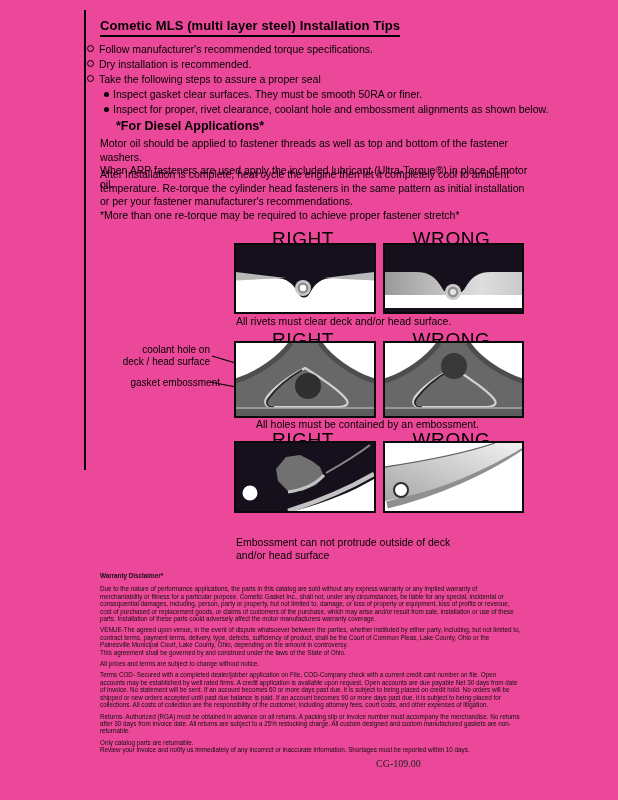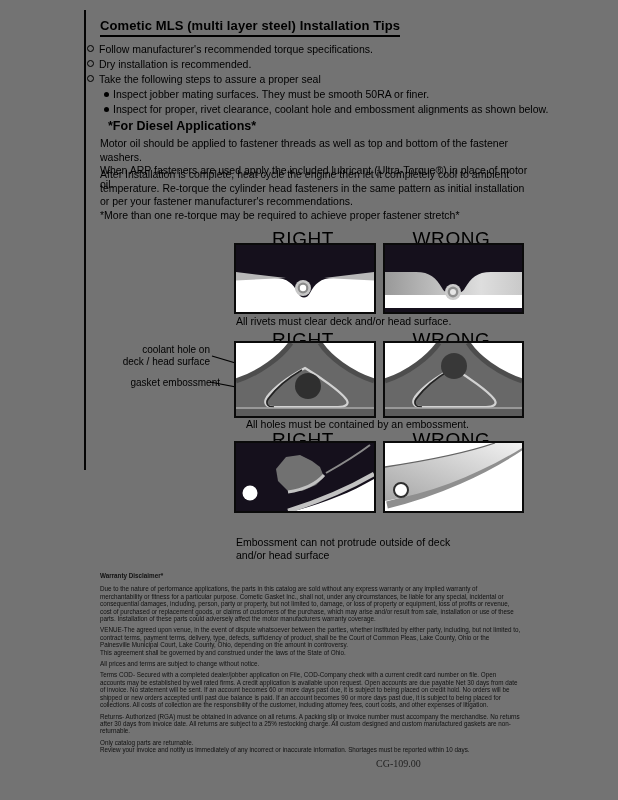--- a/index.html
+++ b/index.html
@@ -1,32 +1,32 @@
 <!DOCTYPE html>
 <html><head>
 <meta charset="utf-8">
 <style>
   html,body{margin:0;padding:0;background:#e8e8e8;}
   .page{
-    position:relative;width:618px;height:800px;background:#737373;
+    position:relative;width:618px;height:800px;background:#ec4899;
     font-family:"Liberation Sans", sans-serif;color:#000;overflow:hidden;
     margin:0 auto;
   }
   .abs{position:absolute;}
   .vrule{left:84px;top:10px;width:2px;height:460px;background:#050505;}
   .title{left:100px;top:18px;font-size:13px;font-weight:bold;margin:0;
          border-bottom:2px solid #000;padding-bottom:2px;letter-spacing:.1px;}
   .bullets{left:87px;top:42px;font-size:10.5px;line-height:15px;white-space:nowrap;}
   .bl{height:15px;}
   .bl.sub{padding-left:17px;}
   .mk-o{display:inline-block;width:5px;height:5px;border:1px solid #000;border-radius:50%;
         margin-right:5px;vertical-align:1px;}
   .mk-f{display:inline-block;width:5px;height:5px;background:#000;border-radius:50%;
         margin-right:4px;vertical-align:1px;}
-  .diesel-h{left:108px;top:119px;font-size:12.5px;font-weight:bold;margin:0;}
+  .diesel-h{left:116px;top:119px;font-size:12.5px;font-weight:bold;margin:0;}
   .body-p{font-size:10.5px;line-height:13.5px;white-space:pre-line;margin:0;}
   .p1{left:100px;top:137px;width:440px;}
   .p2{left:100px;top:168px;width:440px;}
   .p3{left:100px;top:209px;width:440px;}
   .dg-label{top:0;font-size:19px;letter-spacing:.6px;text-align:center;width:138px;}
   .d-box{border:2.5px solid #0a0a0a;line-height:0;}
   .d-box svg{display:block;}
   .cap{font-size:10.5px;line-height:13px;}
   .callout{font-size:10px;line-height:12px;text-align:right;width:112px;}
   .legal{left:100px;top:572px;width:421px;font-size:6.3px;line-height:7.4px;color:#101010;}
@@ -41,21 +41,21 @@
 <div class="page">
 
   <div class="abs vrule"></div>
 
   <h1 class="abs title">Cometic MLS (multi layer steel) Installation Tips</h1>
 
   <div class="abs bullets">
     <div class="bl"><span class="mk-o"></span><span>Follow manufacturer's recommended torque specifications.</span></div>
     <div class="bl"><span class="mk-o"></span><span>Dry installation is recommended.</span></div>
     <div class="bl"><span class="mk-o"></span><span>Take the following steps to assure a proper seal</span></div>
-    <div class="bl sub"><span class="mk-f"></span><span>Inspect jobber mating surfaces.  They must be smooth 50RA or finer.</span></div>
+    <div class="bl sub"><span class="mk-f"></span><span>Inspect gasket clear surfaces.  They must be smooth 50RA or finer.</span></div>
     <div class="bl sub"><span class="mk-f"></span><span>Inspect for proper, rivet clearance, coolant hole and embossment alignments as shown below.</span></div>
   </div>
 
   <h2 class="abs diesel-h">*For Diesel Applications*</h2>
   <p class="abs body-p p1">Motor oil should be applied to fastener threads as well as top and bottom of the fastener washers.
 When ARP fasteners are used apply the included lubricant (Ultra-Torque®) in place of motor oil.</p>
   <p class="abs body-p p3">*More than one re-torque may be required to achieve proper fastener stretch*</p>
   <p class="abs body-p p2">After Installation is complete, heat cycle the engine then let it completely cool to ambient
 temperature. Re-torque the cylinder head fasteners in the same pattern as initial installation
 or per your fastener manufacturer's recommendations.</p>
@@ -132,21 +132,21 @@
       <path d="M54,0 C44,14 24,30 0,38" stroke="#4d4d4d" stroke-width="5" fill="none"></path>
       <path d="M83,0 C92,14 113,30 137,38" stroke="#4d4d4d" stroke-width="5" fill="none"></path>
       <path d="M68,25 C83,34 103,48 109,56 C113,61 109,64 101,64 H37 C29,64 26,60 30,54 C39,42 55,32 68,25 Z" fill="none" stroke="#d2d2d2" stroke-width="2.2"></path>
       <path d="M65,27 C53,34 40,44 32,55 C28,60 30,64 37,64" fill="none" stroke="#232323" stroke-width="1.6"></path>
       <circle cx="69" cy="23" r="13" fill="#383838"></circle>
       <line x1="0" y1="65" x2="137" y2="65" stroke="#a8a8a8" stroke-width="1.6"></line>
       <rect x="0" y="66" width="137" height="7" fill="#5c5c5c"></rect>
     </svg>
   </div>
 
-  <div class="abs cap" style="left:246px;top:418px;">All holes must be contained by an embossment.</div>
+  <div class="abs cap" style="left:256px;top:418px;">All holes must be contained by an embossment.</div>
 
   <div class="abs dg-label" style="left:234px;top:429px;">RIGHT</div>
   <div class="abs dg-label" style="left:383px;top:429px;width:137px;">WRONG</div>
 
   <div class="abs d-box" style="left:234px;top:441px;">
     <svg width="138" height="68" viewBox="0 0 138 68">
       <rect width="138" height="68" fill="#15101c"></rect>
       <path d="M138,36 C114,50 88,60 58,68 L138,68 Z" fill="#ffffff"></path>
       <path d="M138,31 C112,46 84,58 52,68" stroke="#c2c2c2" stroke-width="4.5" fill="none"></path>
       <path d="M90,30 C106,21 122,11 134,2" stroke="#8a8a8a" stroke-width="2" fill="none"></path>

